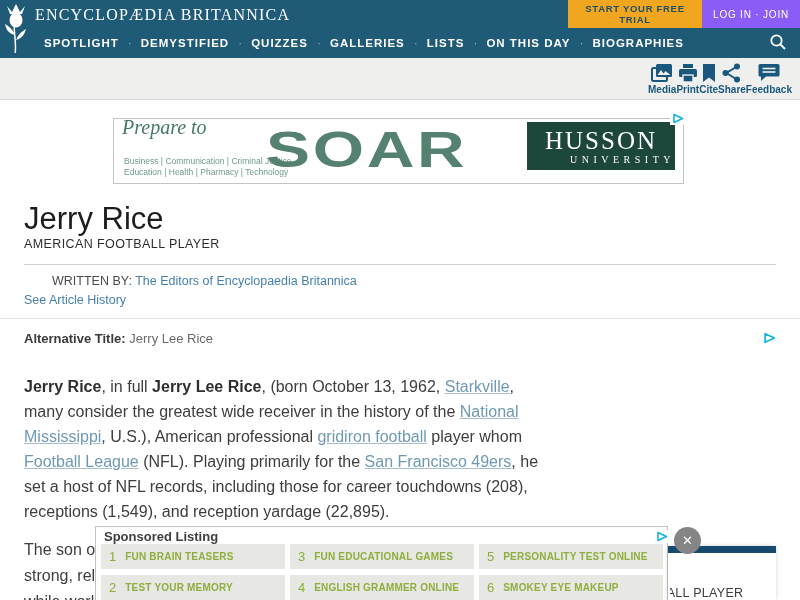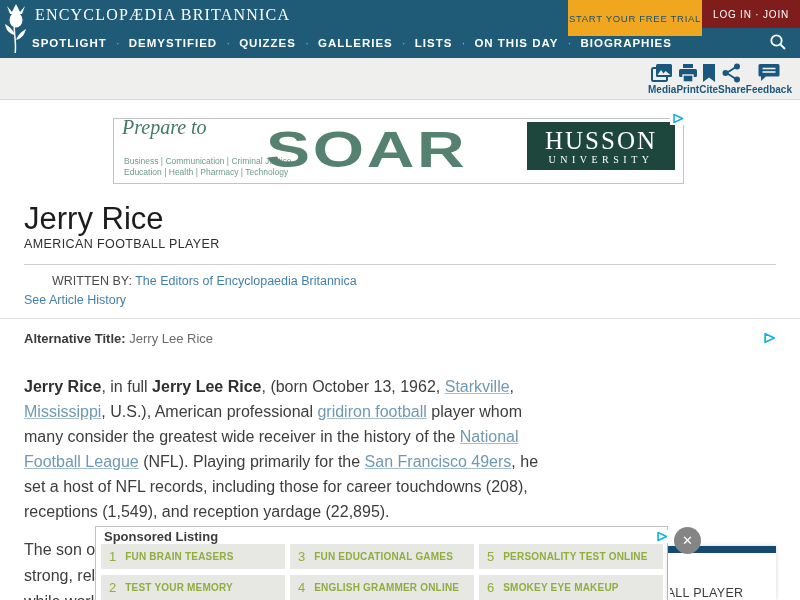--- a/index.html
+++ b/index.html
@@ -5,26 +5,26 @@
   * { margin:0; padding:0; box-sizing:border-box; }
   html,body { background:#fff; }
   body { font-family:"Liberation Sans", sans-serif; }
   #stage { position:relative; width:800px; height:600px; overflow:hidden; background:#fff; }
 
   
   .header { position:absolute; left:0; top:0; width:800px; height:58px; background:#1f5b77; }
   .logo { position:absolute; left:3px; top:4px; }
   .brand { position:absolute; left:35px; top:6px; font-family:"Liberation Serif", serif;
            font-size:16px; letter-spacing:1.2px; color:#fff; white-space:nowrap; }
-  .btn-trial { position:absolute; left:568px; top:0; width:134px; height:36px; background:#f0a71f;
-               border:none; color:#1d4f6b; font-family:inherit; font-size:9.5px; font-weight:400;
+  .btn-trial { position:absolute; left:568px; top:0; width:134px; height:28px; background:#f0a71f;
+               border:none; color:#1d4f6b; font-family:inherit; font-size:9.5px; font-weight:700;
                letter-spacing:.7px; cursor:pointer; }
-  .btn-login { position:absolute; left:702px; top:0; width:98px; height:28px; background:#7f1d1d;
+  .btn-login { position:absolute; left:702px; top:0; width:98px; height:28px; background:#8b5cf6;
                border:none; color:#fff; font-family:inherit; font-size:10px; letter-spacing:.8px; cursor:pointer; }
-  .nav-row { position:absolute; left:32px; top:28px; height:30px; display:flex; align-items:center; }
+  .nav-row { position:absolute; left:44px; top:28px; height:30px; display:flex; align-items:center; }
   .nav-item { color:#fff; font-size:11.5px; font-weight:600; letter-spacing:1px; cursor:pointer; white-space:nowrap; }
   .nav-sep { color:#8fb0c2; font-size:12px; margin:0 9px; }
   .search-btn { position:absolute; right:10px; top:32px; width:22px; height:22px; cursor:pointer; }
 
   
   .toolband { position:absolute; left:0; top:58px; width:800px; height:42px; background:#efefee;
               border-bottom:1px solid #d9d9d7; display:flex; justify-content:flex-end;
               align-items:center; padding-right:8px; }
   .tool-item { display:flex; flex-direction:column; align-items:center; gap:1px; cursor:pointer; }
   .tool-item svg { display:block; }
@@ -36,21 +36,21 @@
   .ad-headline { position:absolute; left:8px; top:-3px; font-family:"Liberation Serif", serif;
                  font-style:italic; font-size:20px; color:#44786a; white-space:nowrap; }
   .ad-progs { position:absolute; left:10px; font-size:8.5px; color:#6f9b8b; white-space:nowrap; }
   .ad-progs.l1 { top:37px; } .ad-progs.l2 { top:48px; }
   .ad-soar { position:absolute; left:152px; top:2px; font-size:50px; font-weight:700; color:#558270;
              letter-spacing:2px; transform:scaleX(1.32); transform-origin:left top; white-space:nowrap; }
   .husson { position:absolute; left:413px; top:3px; width:148px; height:48px; background:#1d473d; text-align:center; }
   .husson-name { display:block; margin-top:5px; font-family:"Liberation Serif", serif; font-size:25px;
                  letter-spacing:2px; color:#fff; }
   .husson-type { display:block; margin-top:-1px; font-family:"Liberation Serif", serif; font-size:10px;
-                 letter-spacing:4.5px; color:#fff; }
+                 letter-spacing:4.5px; color:#fff;text-align:right; }
   .adchoices { position:absolute; width:15px; height:13px; background:#fff; display:flex;
                align-items:center; justify-content:center; cursor:pointer; }
   .adchoices.banner-pos { left:556px; top:-7px; }
   .adchoices.alt-pos { left:762px; top:331px; background:transparent; }
   .adchoices.sp-pos { left:558px; top:3px; }
 
   
   .a-title { position:absolute; left:24px; top:201px; font-size:31px; font-weight:500; color:#1c1c1c; }
   .a-sub { position:absolute; left:24px; top:237px; font-size:12.5px; font-weight:500; letter-spacing:.4px; color:#2e2e2e; }
   .hr1 { position:absolute; left:24px; top:264px; width:752px; height:1px; background:#cfcfcf; }
@@ -216,22 +216,22 @@
     <span class="alt-value">Jerry Lee Rice</span>
   </div>
   <span class="adchoices alt-pos">
     <svg width="13" height="12" viewBox="0 0 12 11">
         <path d="M2 1.5 L10.5 5.5 L2 9.5 Z" fill="none" stroke="#12b2e2" stroke-width="1.6" stroke-linejoin="round"></path>
       </svg>
   </span>
 
   <div id="p1">
       <div class="p-line"><span class="seg-b">Jerry Rice</span><span class="seg-t">, in full </span><span class="seg-b">Jerry Lee Rice</span><span class="seg-t">, (born October 13, 1962, </span><span class="seg-l">Starkville</span><span class="seg-t">,</span></div>
+      <div class="p-line"><span class="seg-t">many consider the greatest wide receiver in the history of the </span><span class="seg-l">National</span></div>
       <div class="p-line"><span class="seg-l">Mississippi</span><span class="seg-t">, U.S.), American professional </span><span class="seg-l">gridiron football</span><span class="seg-t"> player whom</span></div>
-      <div class="p-line"><span class="seg-t">many consider the greatest wide receiver in the history of the </span><span class="seg-l">National</span></div>
       <div class="p-line"><span class="seg-l">Football League</span><span class="seg-t"> (NFL). Playing primarily for the </span><span class="seg-l">San Francisco 49ers</span><span class="seg-t">, he</span></div>
       <div class="p-line"><span class="seg-t">set a host of NFL records, including those for career touchdowns (208),</span></div>
       <div class="p-line"><span class="seg-t">receptions (1,549), and reception yardage (22,895).</span></div>
     </div>
   <div id="p2">
       <div class="p-line">The son of</div>
       <div class="p-line">strong, reli</div>
       <div class="p-line">while work</div>
     </div>
 

